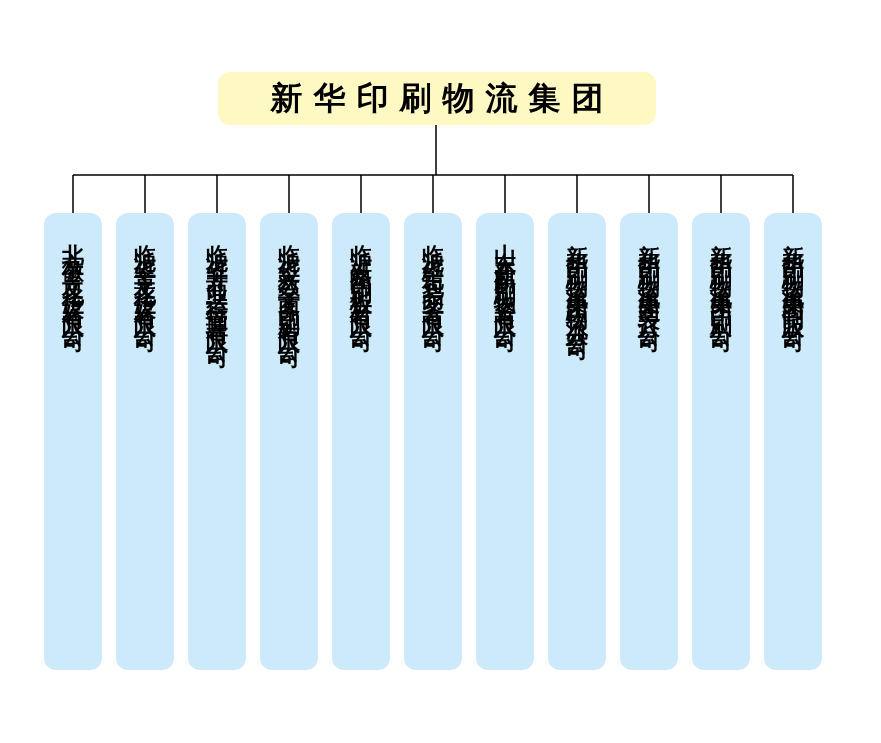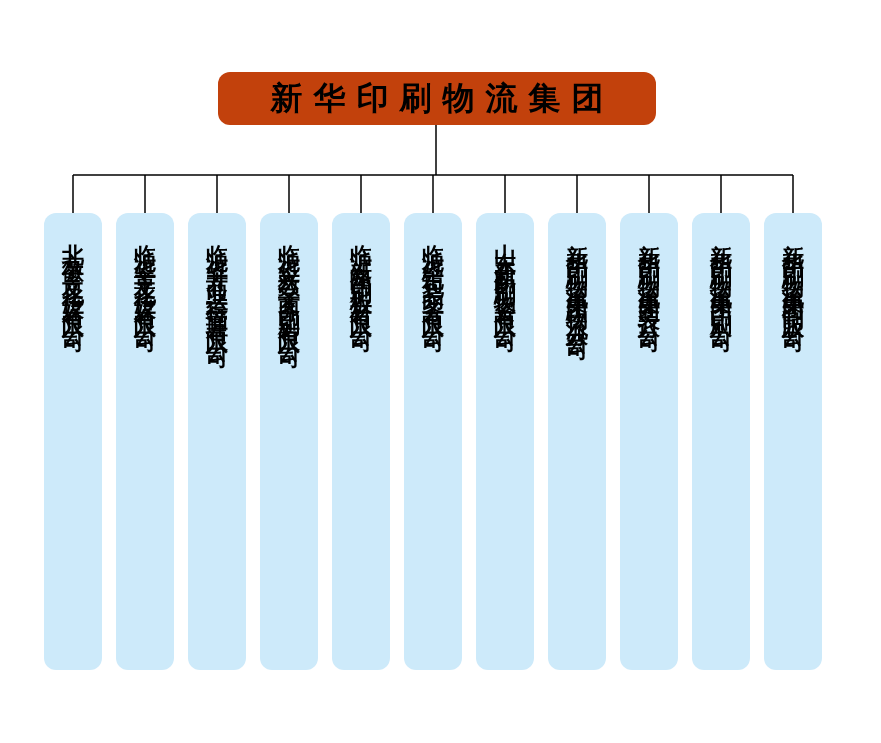--- a/index.html
+++ b/index.html
@@ -22,21 +22,21 @@
     width: 881px;
     height: 743px;
     pointer-events: none;
   }
   .root-box {
     position: absolute;
     left: 218px;
     top: 72px;
     width: 438px;
     height: 53px;
-    background: #c2410c;
+    background: #fef9c3;
     border-radius: 12px;
     display: flex;
     align-items: center;
     justify-content: center;
     box-sizing: border-box;
   }
   .root-label {
     font-size: 32px;
     font-weight: bold;
     color: #000000;

